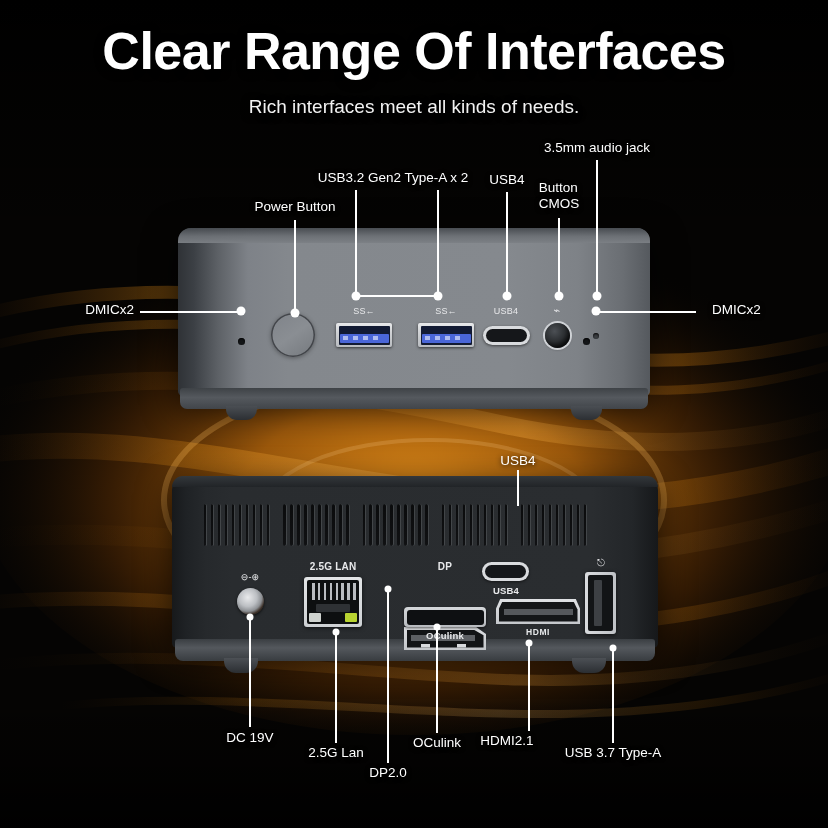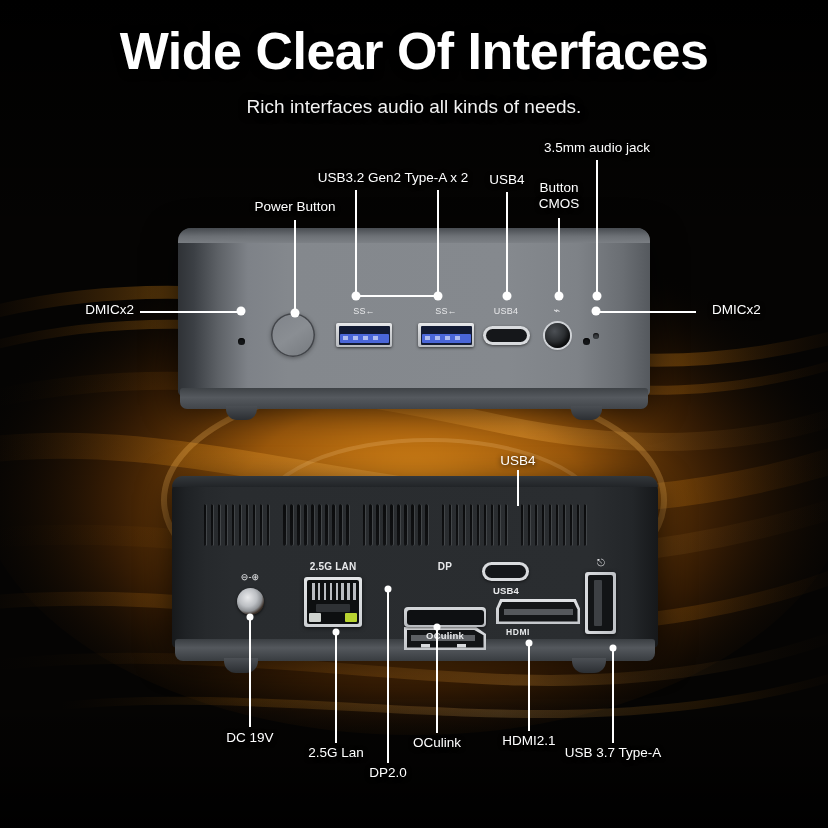--- a/index.html
+++ b/index.html
@@ -25,21 +25,21 @@
   .subtitle {
     font-size:19px; color:#f2f2f2; margin-top:17px; font-weight:400;
     text-shadow:0 2px 8px rgba(0,0,0,.85);
   }
 
   
   .lbl {
     position:absolute; z-index:8; color:#ffffff; font-size:13.5px;
     line-height:1.22; white-space:pre; text-shadow:0 1px 5px rgba(0,0,0,.9);
   }
-  .lbl.c { text-align:center; transform:translateX(-50%); }
+  .lbl.c { transform:translateX(-50%); }
   .lbl.r { text-align:right; }
 
   
   .lead { position:absolute; background:#fff; z-index:7; }
   .lead.v { width:1.6px; }
   .lead.h { height:1.6px; }
   .dot {
     position:absolute; z-index:9; width:9px; height:9px; border-radius:50%;
     background:#fff; transform:translate(-50%,-50%);
   }
@@ -287,22 +287,22 @@
   <path d="M60,706 C220,690 400,716 560,714 C700,712 800,690 860,668" stroke="url(#ribbon)" stroke-width="8" fill="none" opacity=".22"></path>
 
   <ellipse cx="414" cy="500" rx="250" ry="120" fill="none" stroke="#ffbe5e" stroke-width="6" opacity=".28"></ellipse>
   <ellipse cx="430" cy="516" rx="170" ry="76" fill="none" stroke="#ffd491" stroke-width="4" opacity=".2"></ellipse>
 
   <rect x="0" y="0" width="828" height="240" fill="url(#topfade)"></rect>
   <rect x="0" y="700" width="828" height="128" fill="url(#botfade)"></rect>
 </svg>
 
 <div class="header">
-  <div class="title">Wide Clear Of Interfaces</div>
-  <div class="subtitle">Rich interfaces audio all kinds of needs.</div>
+  <div class="title">Clear Range Of Interfaces</div>
+  <div class="subtitle">Rich interfaces meet all kinds of needs.</div>
 </div>
 
 <div class="unit" id="front-unit">
   <div class="front-body"></div>
   <div class="front-top"></div>
   <div class="front-base"></div>
   <div class="foot" style="left:48px"></div>
   <div class="foot" style="right:48px"></div>
 
   <div class="dmic port" style="left:60px; top:110px"></div>
@@ -490,21 +490,21 @@
   <div class="typec port" style="left:310px; top:86px">
     <div class="typec-in"></div>
   </div>
   <div class="pico" style="left:334px; top:109px; font-size:9.5px; font-weight:bold">USB4</div>
 
   <div class="hdmi port" style="left:324px; top:123px">
     <div class="hdmi-in">
         <div class="hdmi-slot"></div>
       </div>
   </div>
-  <div class="hdmi-txt" style="left:346px; top:151px">HDMI</div>
+  <div class="hdmi-txt" style="left:366px; top:151px">HDMI</div>
 
   <div class="usba-v port" style="left:413px; top:96px">
     <div class="usba-v-in">
         <div class="usba-v-bar"></div>
       </div>
   </div>
   <div class="pico" style="left:429px; top:81px; font-size:10px">⎋</div>
 </div>
 
 <div class="lead v" style="left:517px; top:470px; height:36px"></div>
@@ -521,17 +521,17 @@
 <div class="dot sm" style="left:388px; top:589px"></div>
 <div class="lead v" style="left:387px; top:589px; height:174px"></div>
 <div class="lbl c" style="left:388px; top:765px">DP2.0</div>
 
 <div class="dot sm" style="left:437px; top:627px"></div>
 <div class="lead v" style="left:436px; top:627px; height:106px"></div>
 <div class="lbl c" style="left:437px; top:735px">OCulink</div>
 
 <div class="dot sm" style="left:529px; top:643px"></div>
 <div class="lead v" style="left:528px; top:643px; height:88px"></div>
-<div class="lbl c" style="left:529px; top:733px">HDMI2.1</div>
+<div class="lbl c" style="left:507px; top:733px">HDMI2.1</div>
 
 <div class="dot sm" style="left:613px; top:648px"></div>
 <div class="lead v" style="left:612px; top:648px; height:95px"></div>
 <div class="lbl c" style="left:613px; top:745px">USB 3.7 Type-A</div>
 
 </body></html>

